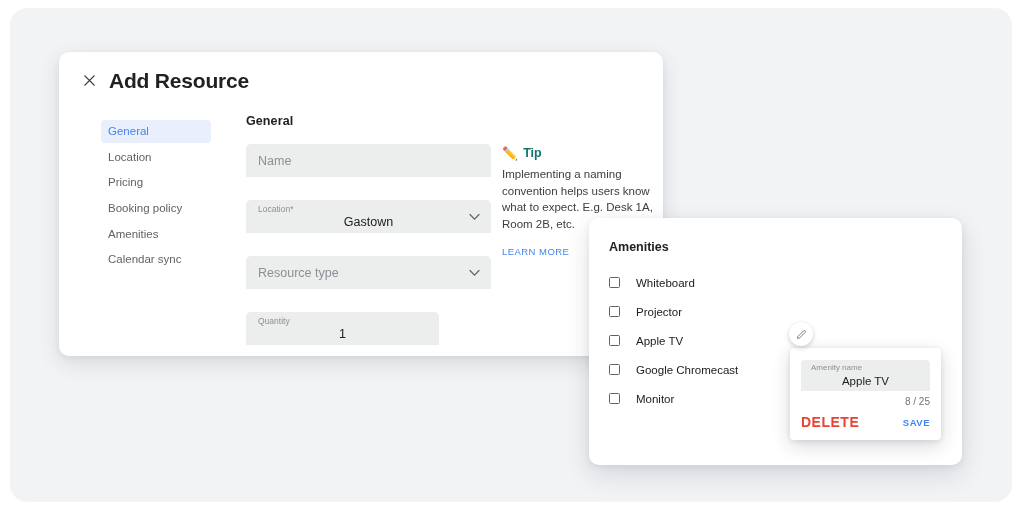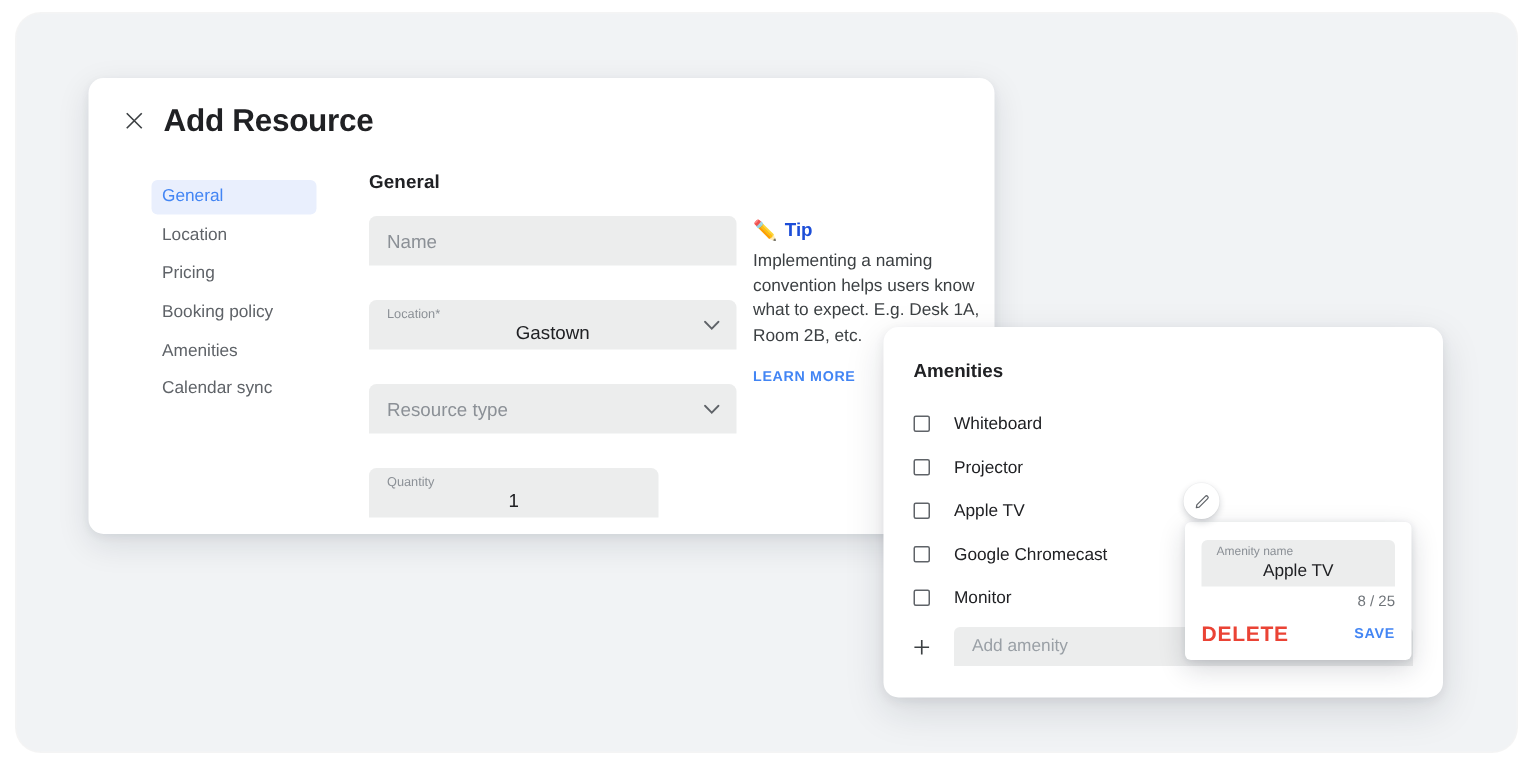--- a/index.html
+++ b/index.html
@@ -169,31 +169,31 @@
   .tip-head {
     display: flex;
     align-items: center;
     gap: 5px;
     margin-bottom: 6px;
   }
   .tip-emoji { font-size: 13px; line-height: 1; }
   .tip-title {
     font-size: 12.5px;
     font-weight: bold;
-    color: #1d4ed8;
+    color: #0f766e;
   }
   .tip-body {
     font-size: 11.5px;
     line-height: 1.45;
     color: #3c4043;
   }
   .tip-link {
     margin-top: 13px;
     font-size: 9.5px;
-    font-weight: bold;
+    font-weight: normal;
     letter-spacing: 0.45px;
     color: #4285f4;
     cursor: pointer;
     display: inline-block;
   }
 
   
   .amenities-card {
     position: absolute;
     left: 589px;
@@ -436,28 +436,20 @@
       </div>
       <div class="amenity-row">
         <span class="checkbox"></span>
         <span class="amenity-label">Google Chromecast</span>
       </div>
       <div class="amenity-row">
         <span class="checkbox"></span>
         <span class="amenity-label">Monitor</span>
       </div>
 
-      <div class="add-row">
-        <span class="plus-icon">
-          <svg width="11" height="11" viewBox="0 0 11 11">
-            <path d="M5.5 0.6 L5.5 10.4 M0.6 5.5 L10.4 5.5" stroke="currentColor" stroke-width="1.1" fill="none"></path>
-          </svg>
-        </span>
-        <span class="add-input">Add amenity</span>
-      </div>
     </div>
   </div>
 
   <div class="edit-fab">
     <svg width="11" height="11" viewBox="0 0 14 14">
       <path d="M2 12 L2.4 9.6 L9.6 2.4 A1.3 1.3 0 0 1 11.6 4.4 L4.4 11.6 Z" fill="none" stroke="currentColor" stroke-width="1.05" stroke-linejoin="round"></path>
     </svg>
   </div>
 
   <div class="edit-popover">

